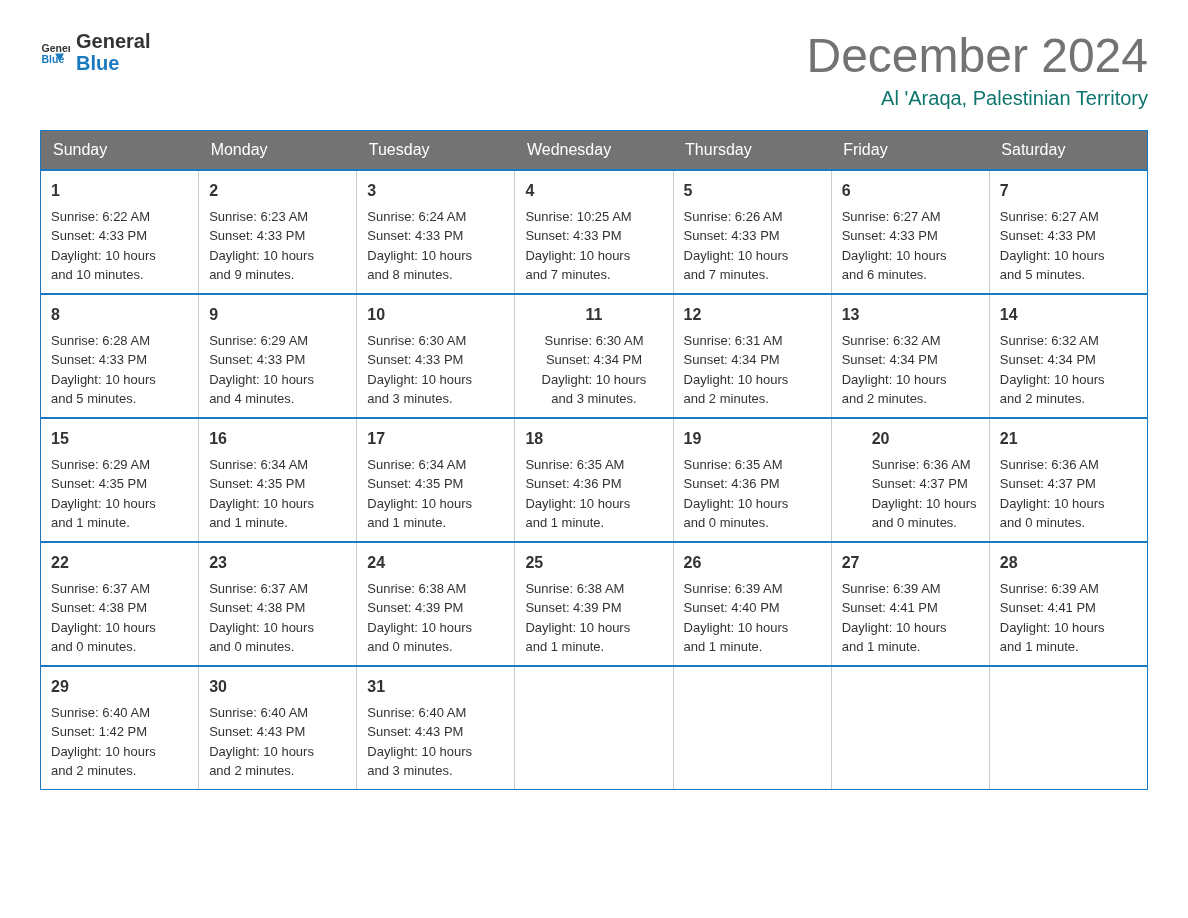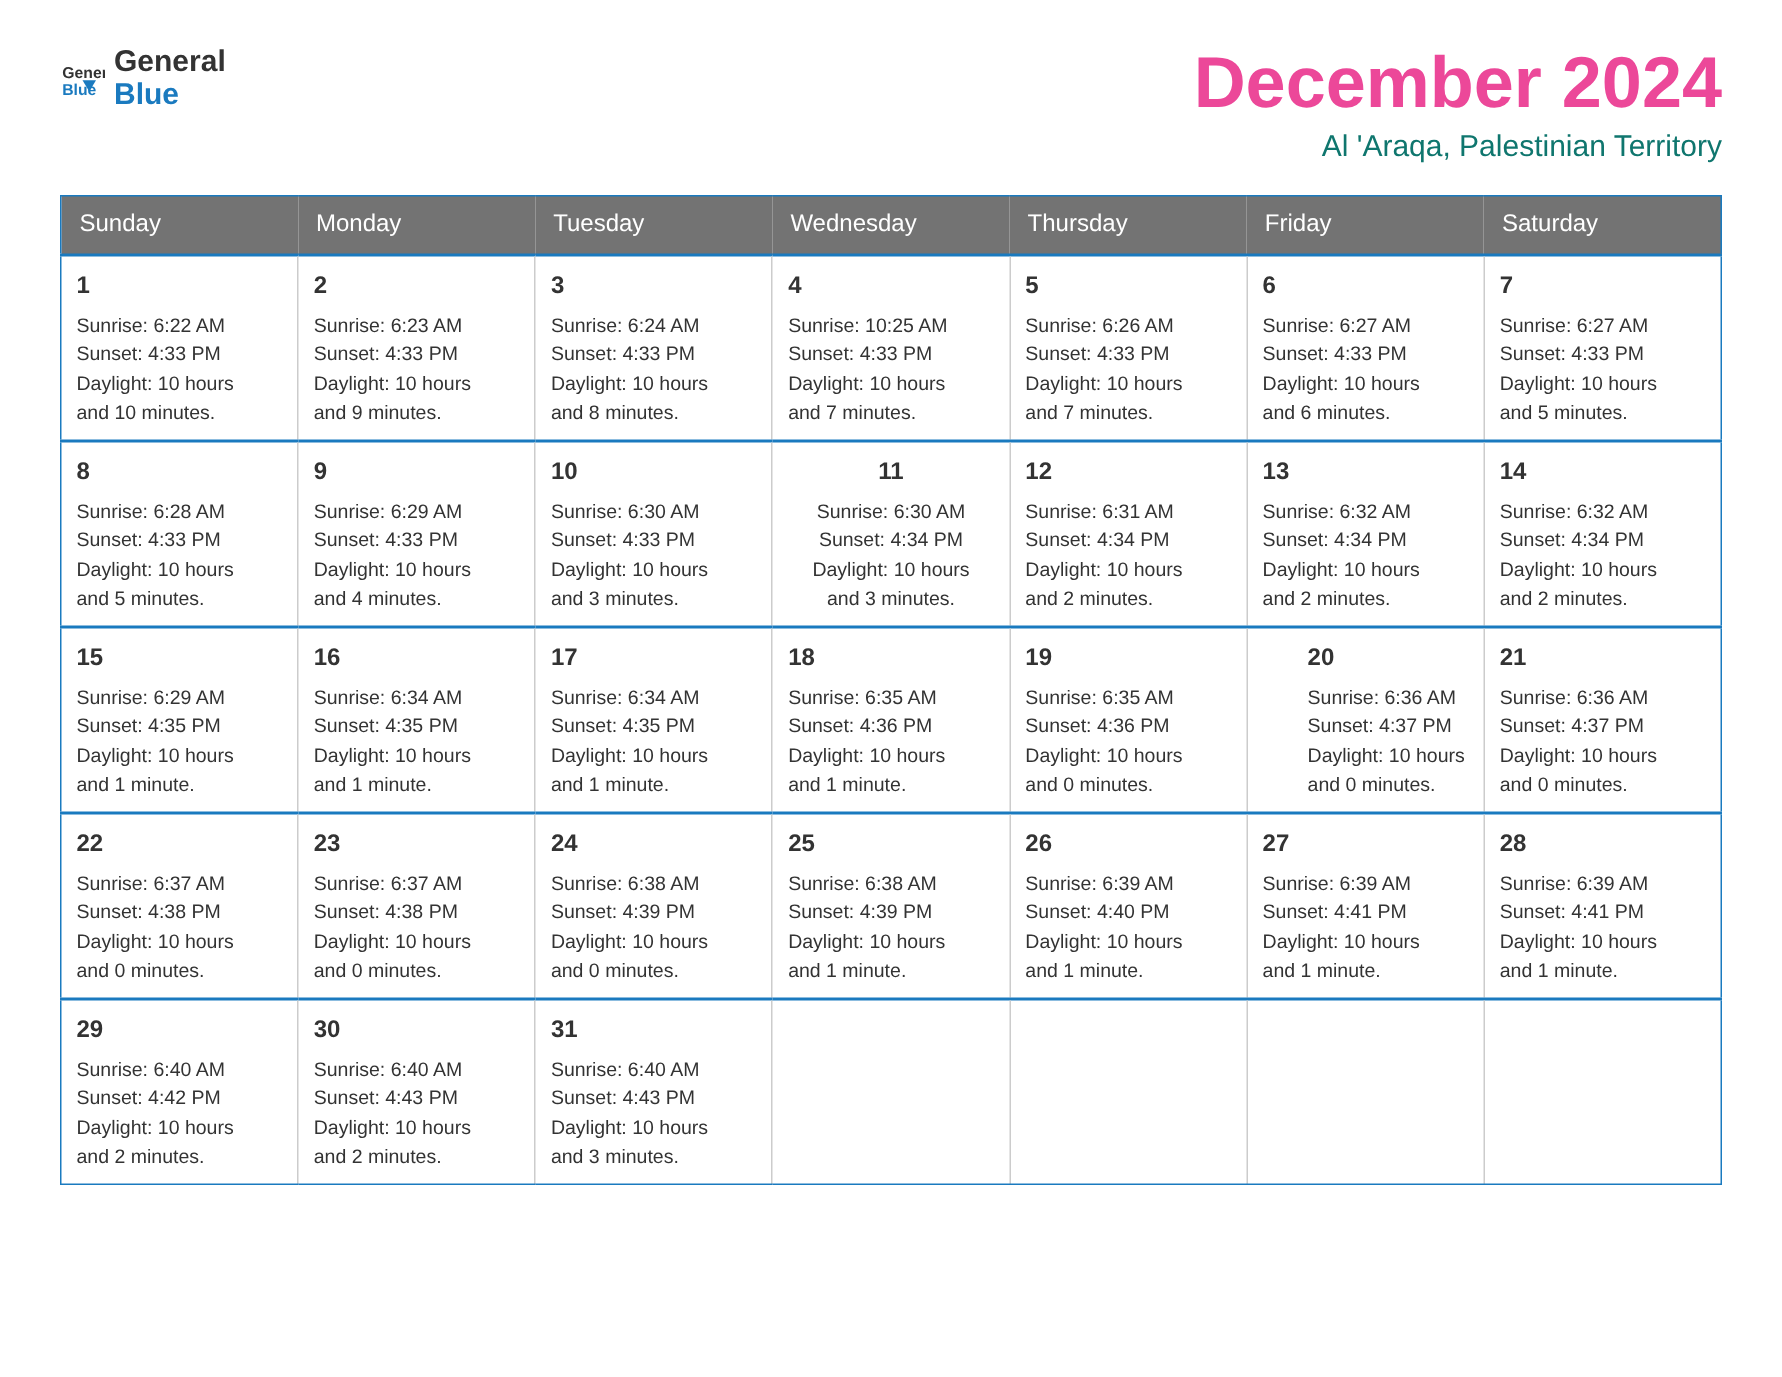--- a/index.html
+++ b/index.html
@@ -22,22 +22,22 @@
     }
     .logo-icon {
       width: 30px;
       height: 30px;
     }
     .title-block {
       text-align: right;
     }
     .month-title {
       font-size: 48px;
-      font-weight: bold;
-      color: #ec4899;
+      font-weight: normal;
+      color: #737373;
       line-height: 1.1;
     }
     .location-title {
       font-size: 20px;
       color: #0f766e;
       margin-top: 4px;
     }
     .calendar {
       width: 100%;
       border-collapse: collapse;
@@ -318,21 +318,21 @@
         <span>Sunrise: 6:39 AM</span><br>
         <span>Sunset: 4:41 PM</span><br>
         <span>Daylight: 10 hours</span><br>
         <span>and 1 minute.</span>
       </td>
       </tr>
       <tr>
         <td style="border-top: 2px solid rgb(26, 122, 191);">
         <span class="day-number">29</span>
         <span>Sunrise: 6:40 AM</span><br>
-        <span>Sunset: 4:42 PM</span><br>
+        <span>Sunset: 1:42 PM</span><br>
         <span>Daylight: 10 hours</span><br>
         <span>and 2 minutes.</span>
       </td>
         <td style="border-top: 2px solid rgb(26, 122, 191);">
         <span class="day-number">30</span>
         <span>Sunrise: 6:40 AM</span><br>
         <span>Sunset: 4:43 PM</span><br>
         <span>Daylight: 10 hours</span><br>
         <span>and 2 minutes.</span>
       </td>

